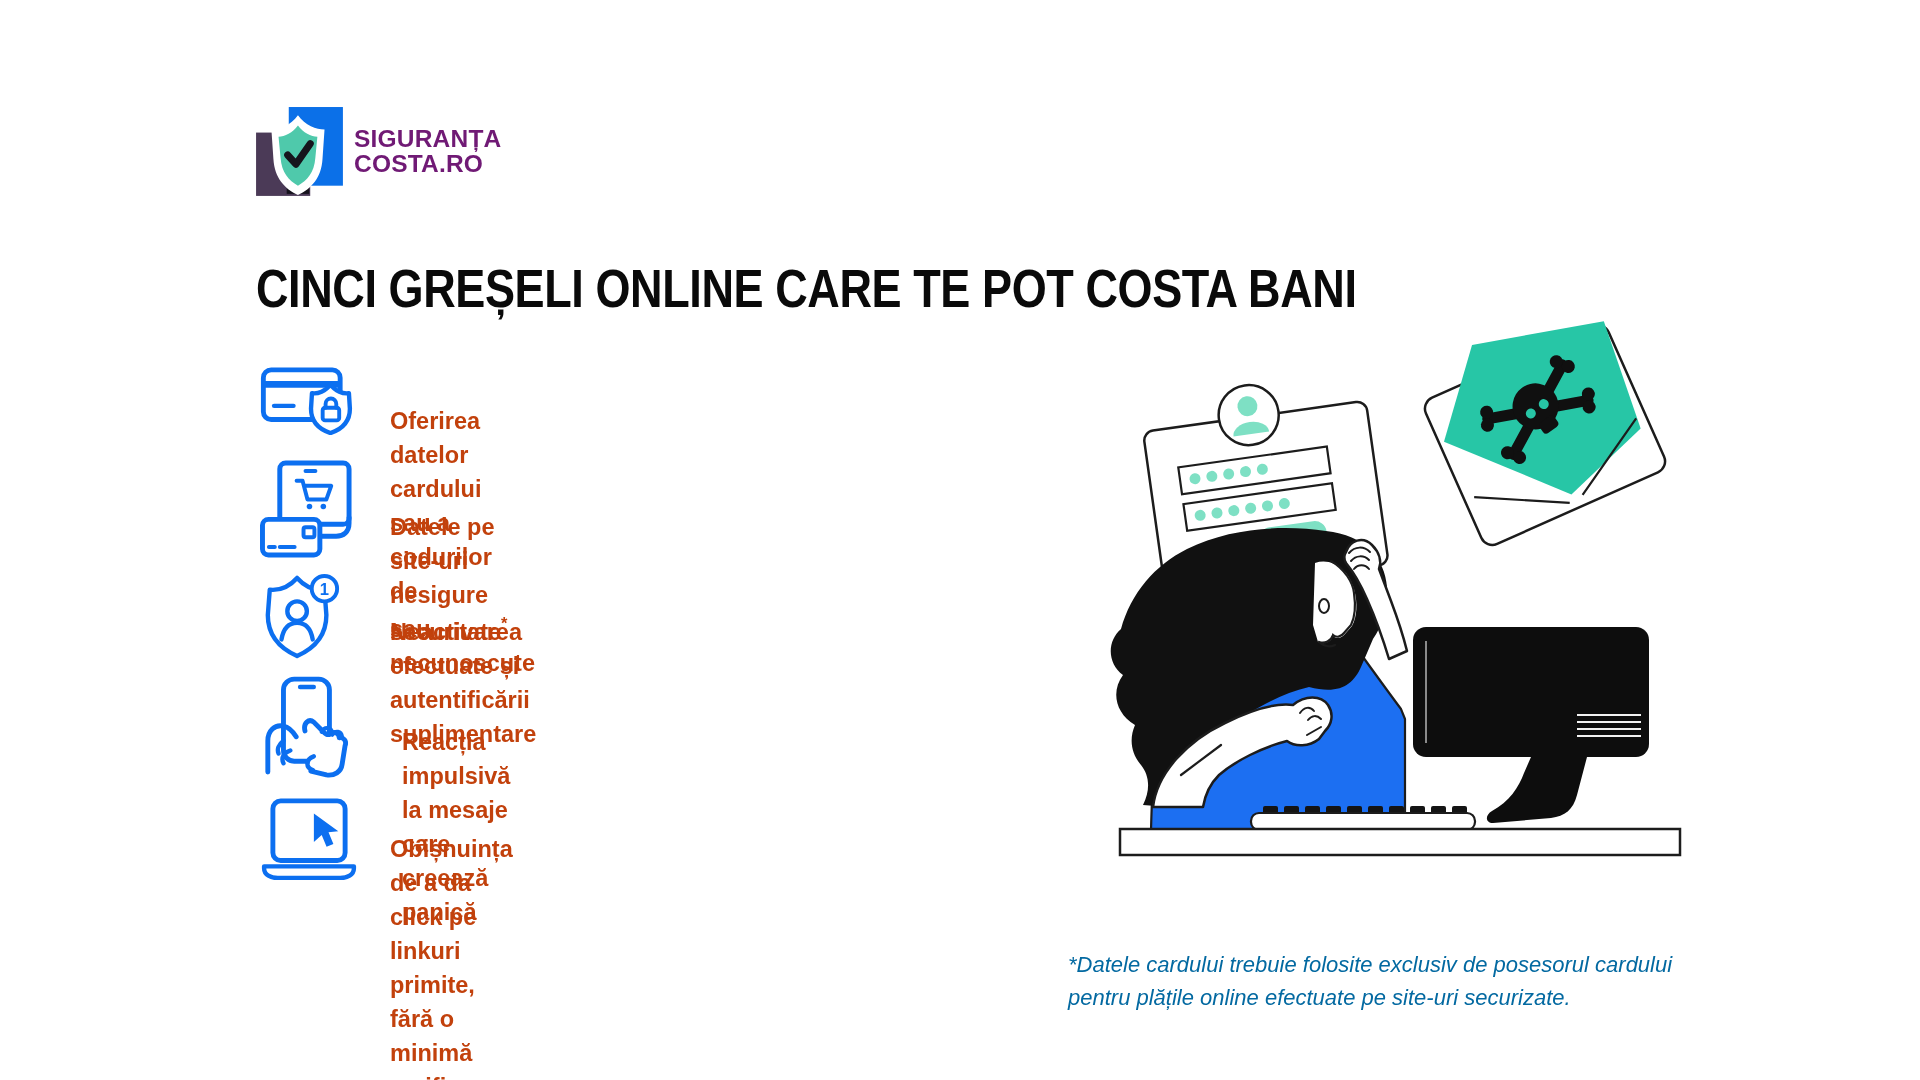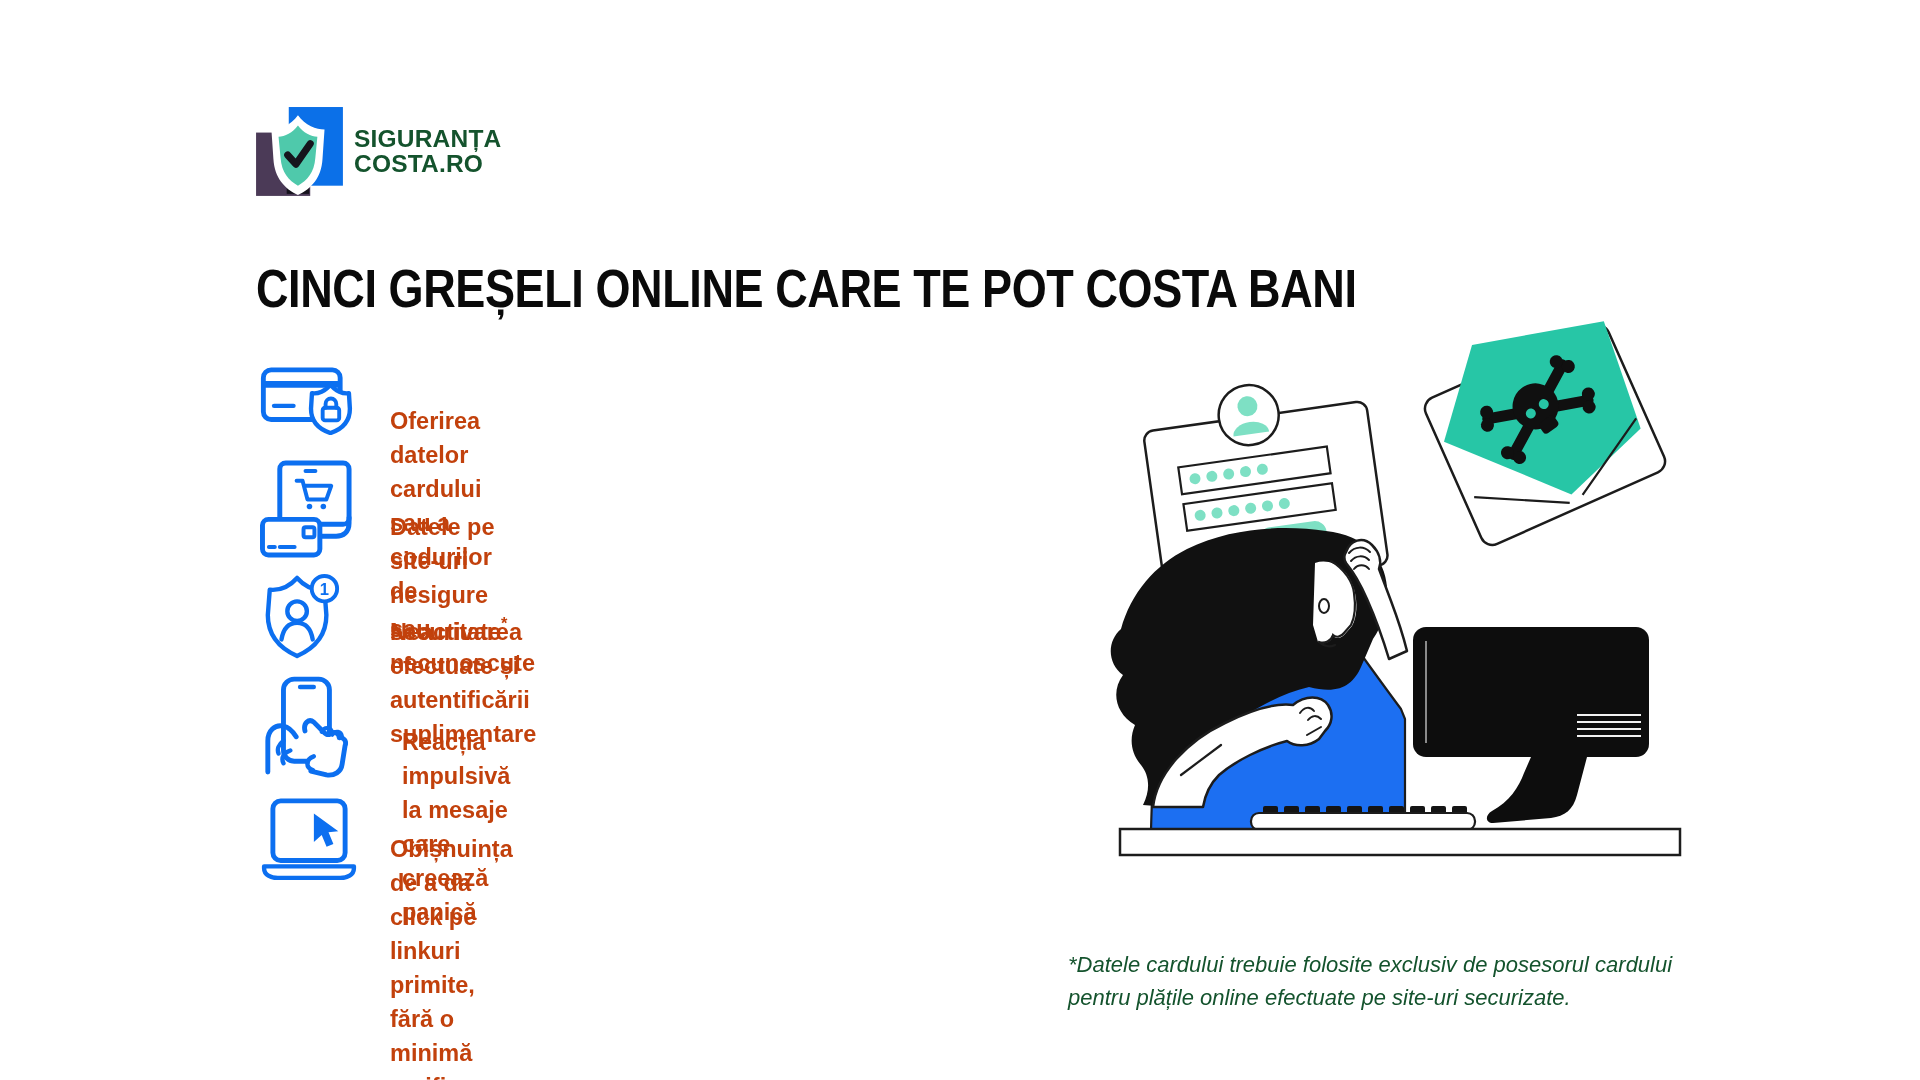--- a/index.html
+++ b/index.html
@@ -4,21 +4,21 @@
 <style>
   html,body{margin:0;padding:0;}
   body{
     width:1920px;height:1080px;position:relative;overflow:hidden;
     background:#ffffff;font-family:"Liberation Sans",sans-serif;color:#1c1c1c;
   }
   
   .logo{position:absolute;left:256px;top:106px;display:flex;align-items:flex-start;}
   .logo-icon{width:88px;height:94px;}
   .logo-text{margin-left:10px;margin-top:20px;font-weight:800;font-size:24.5px;
-    line-height:25px;letter-spacing:.2px;color:#14532d;}
+    line-height:25px;letter-spacing:.2px;color:#701a75;}
   
   .title{
     position:absolute;left:256px;top:258px;margin:0;white-space:nowrap;
     font-size:53px;font-weight:900;letter-spacing:-.5px;color:#0a0a0a;
     transform:scaleX(.85);transform-origin:left top;
   }
   
   .list{position:absolute;left:258px;top:0;width:900px;height:1080px;}
   .row{position:absolute;left:0;}
   .row .ic{position:absolute;left:2px;top:0;}
@@ -29,21 +29,21 @@
   .row .txt sup{font-size:70%;position:relative;top:-2px;font-weight:800;}
   .row1 .ic{top:365px;} .row1 .txt{top:380px;}
   .row2 .ic{top:460px;} .row2 .txt{top:486px;}
   .row3 .ic{top:572px;} .row3 .txt{top:591px;}
   .row4 .ic{top:676px;} .row4 .txt{top:701px;margin-left:12px;}
   .row5 .ic{top:798px;} .row5 .txt{top:808px;max-width:745px;}
   .icon-stroke{stroke:#0C6FF0;fill:none;stroke-linecap:round;stroke-linejoin:round;}
   
   .footnote{
     position:absolute;left:1068px;top:948px;width:660px;
-    font-style:italic;font-size:22px;line-height:33px;color:#14532d;
+    font-style:italic;font-size:22px;line-height:33px;color:#0369a1;
   }
   
   .illustration{position:absolute;left:1095px;top:295px;width:620px;height:580px;}
 </style>
 </head>
 <body>
 
 <div class="logo">
   <svg class="logo-icon" viewBox="0 0 86 92">
     <rect x="0" y="26" width="53" height="62" fill="#4B3A57"></rect>

